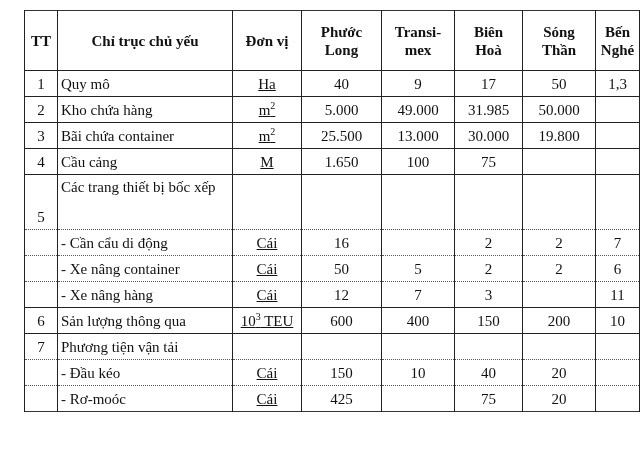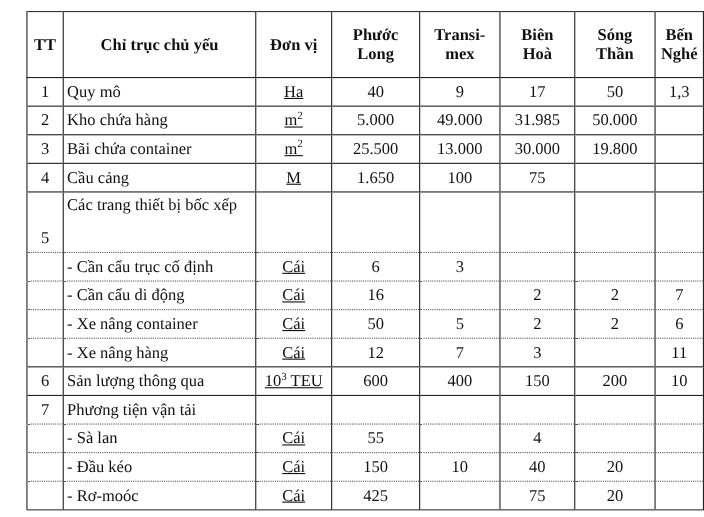--- a/index.html
+++ b/index.html
@@ -100,30 +100,20 @@
       <td class="unit"></td>
       <td class="num"></td>
       <td class="num"></td>
       <td class="num"></td>
       <td class="num"></td>
       <td class="num"></td>
     </tr>
 
     <tr class="sub h26">
       <td class="tt"></td>
-      <td class="lbl">- Cần cẩu trục cố định</td>
-      <td class="unit">Cái</td>
-      <td class="num">6</td>
-      <td class="num">3</td>
-      <td class="num"></td>
-      <td class="num"></td>
-      <td class="num"></td>
-    </tr>
-    <tr class="sub h26">
-      <td class="tt"></td>
       <td class="lbl">- Cần cẩu di động</td>
       <td class="unit">Cái</td>
       <td class="num">16</td>
       <td class="num"></td>
       <td class="num">2</td>
       <td class="num">2</td>
       <td class="num">7</td>
     </tr>
     <tr class="sub h26">
       <td class="tt"></td>
@@ -163,30 +153,20 @@
       <td class="unit"></td>
       <td class="num"></td>
       <td class="num"></td>
       <td class="num"></td>
       <td class="num"></td>
       <td class="num"></td>
     </tr>
 
     <tr class="sub h26">
       <td class="tt"></td>
-      <td class="lbl">- Sà lan</td>
-      <td class="unit">Cái</td>
-      <td class="num">55</td>
-      <td class="num"></td>
-      <td class="num">4</td>
-      <td class="num"></td>
-      <td class="num"></td>
-    </tr>
-    <tr class="sub h26">
-      <td class="tt"></td>
       <td class="lbl">- Đầu kéo</td>
       <td class="unit">Cái</td>
       <td class="num">150</td>
       <td class="num">10</td>
       <td class="num">40</td>
       <td class="num">20</td>
       <td class="num"></td>
     </tr>
     <tr class="sub h26">
       <td class="tt"></td>

